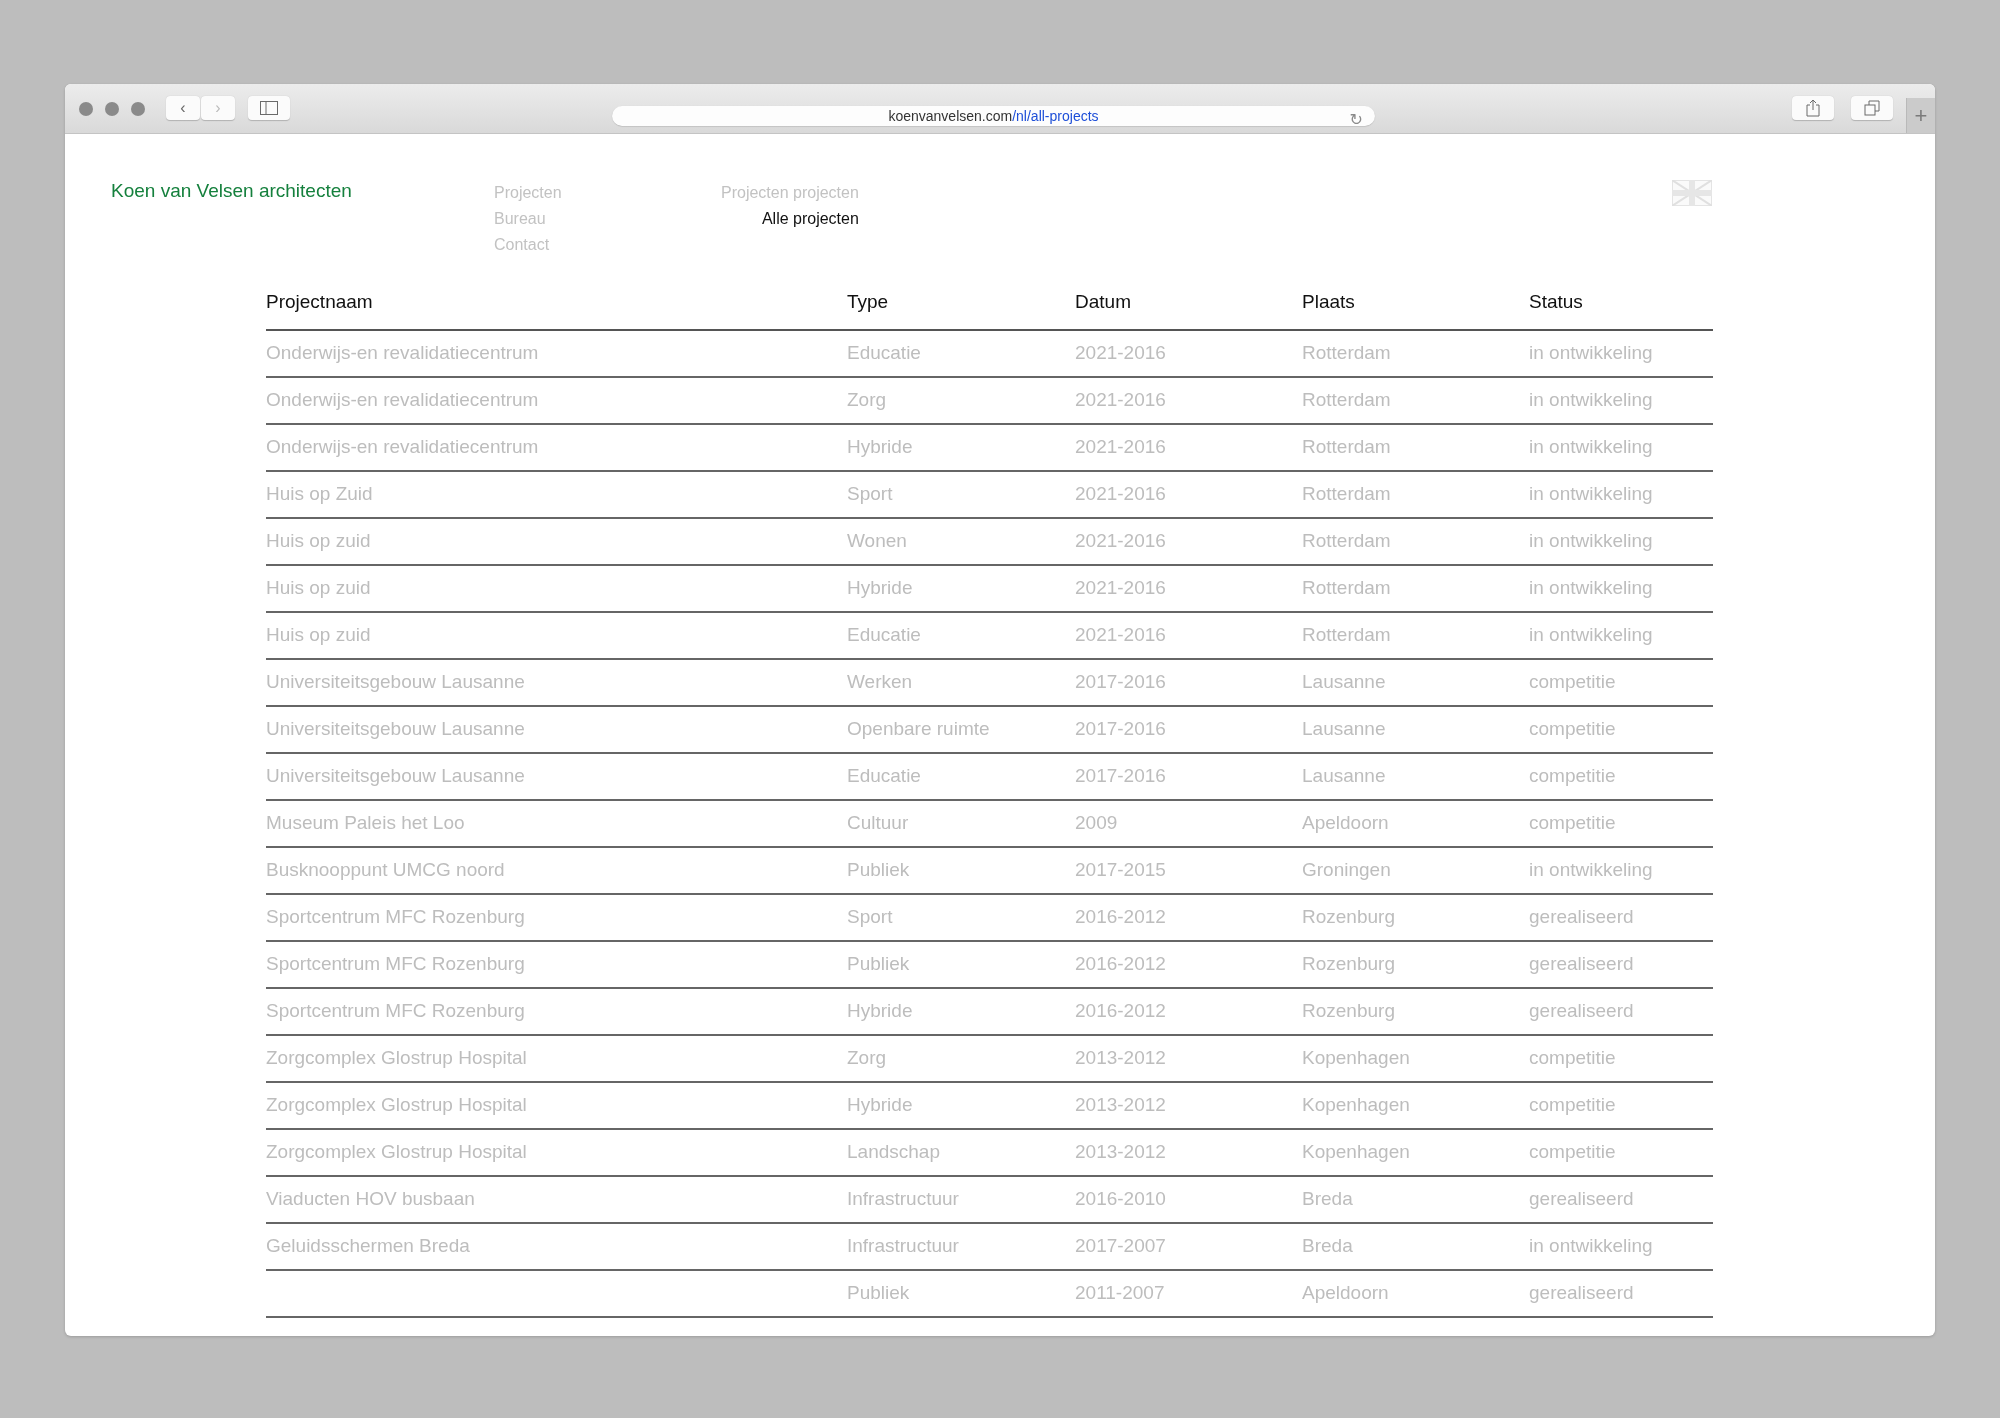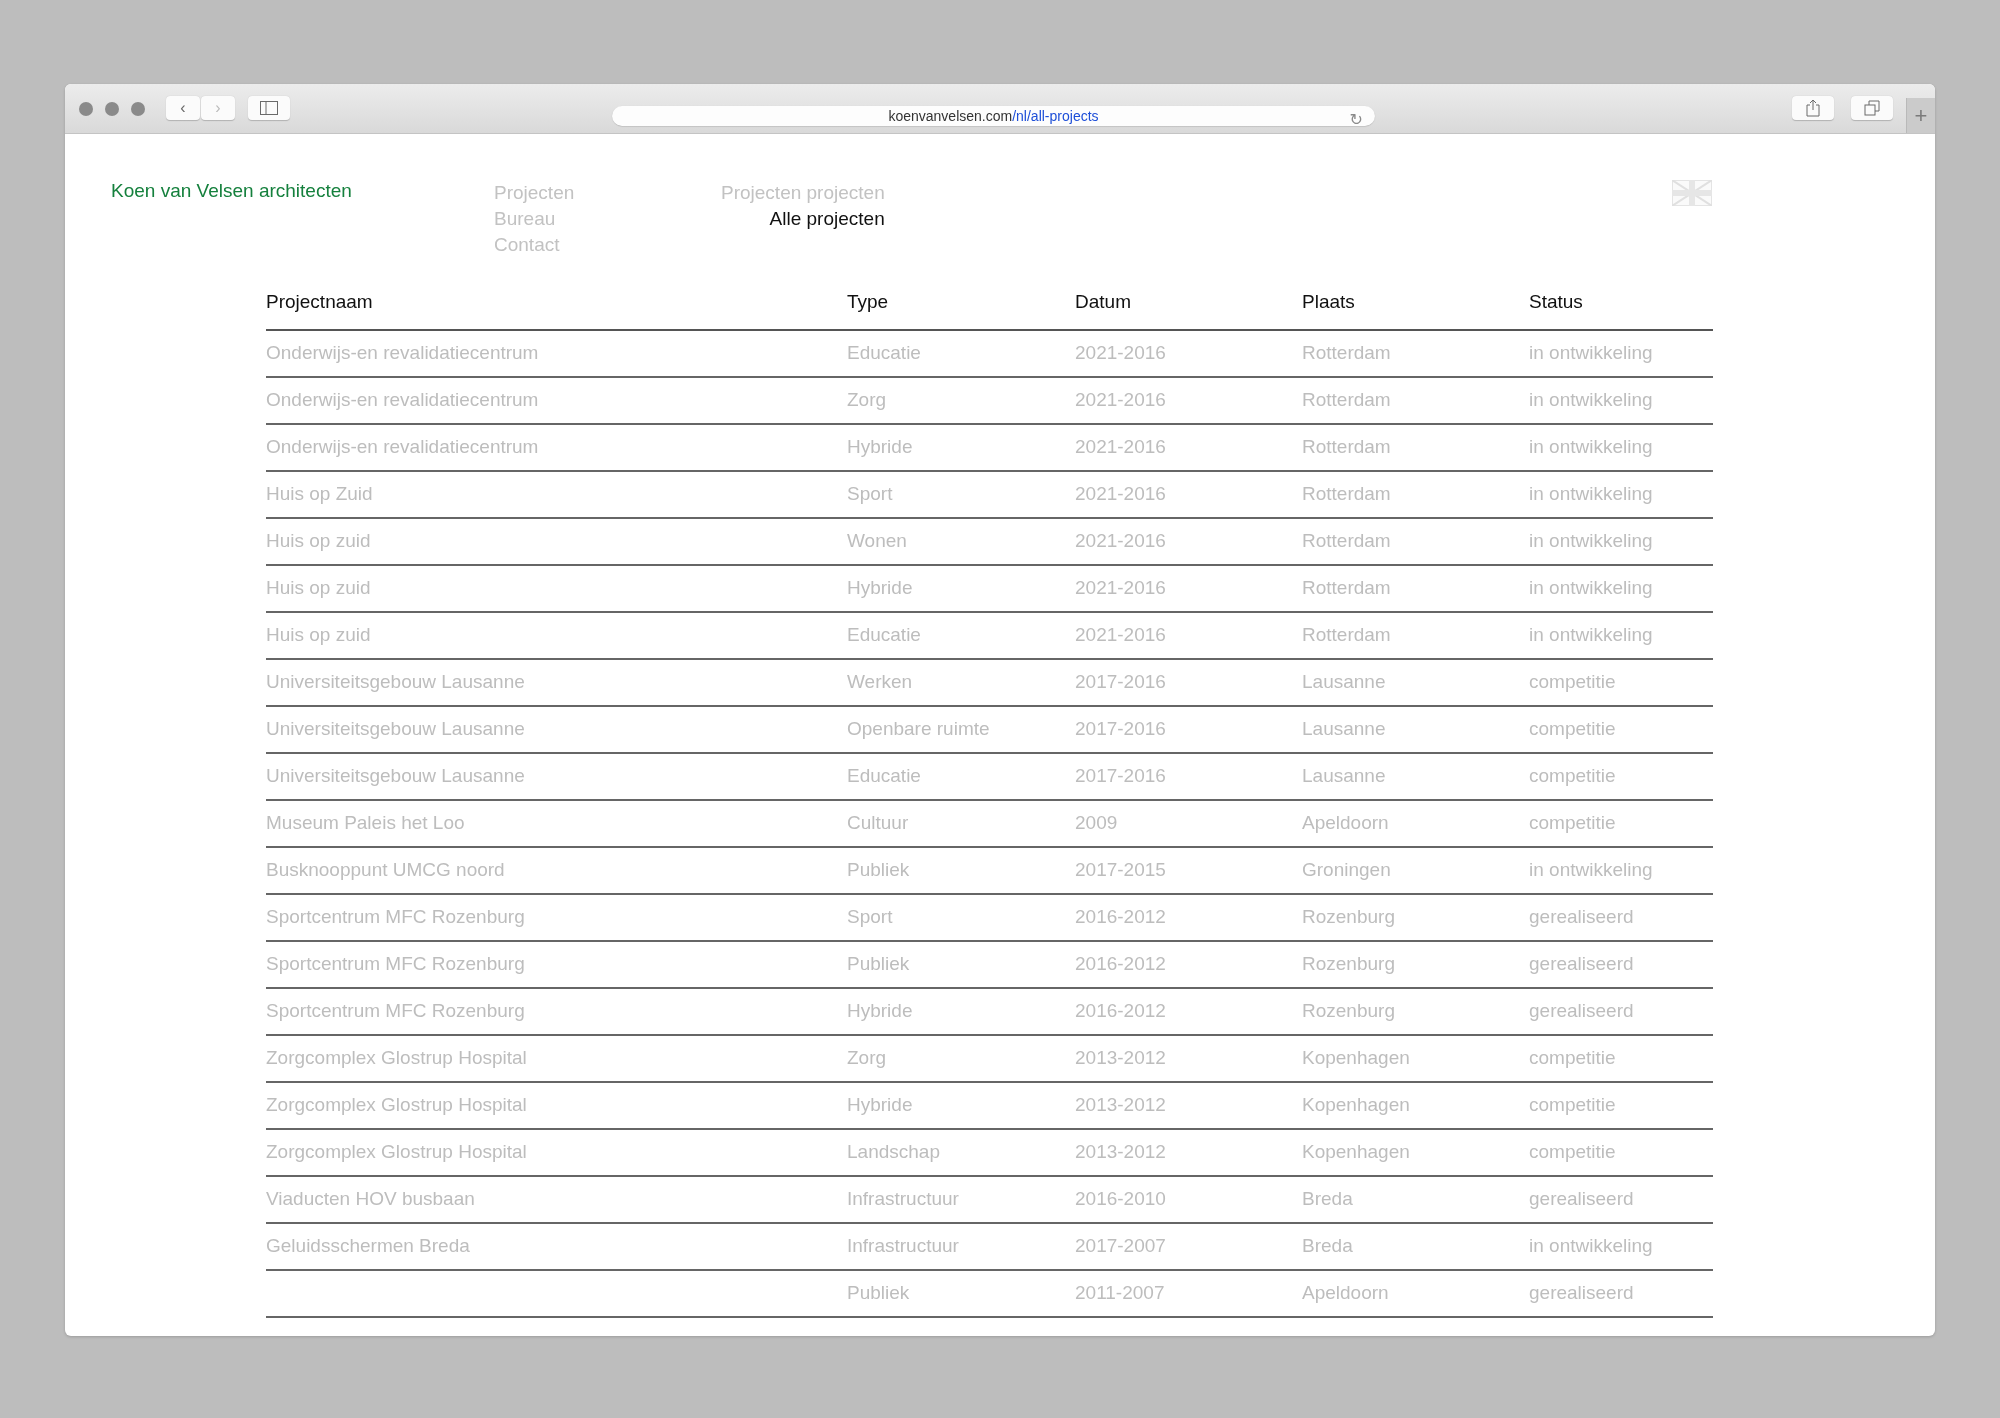--- a/index.html
+++ b/index.html
@@ -32,21 +32,21 @@
   .url-path { color: #1d4ed8; }
   .reload { position: absolute; right: 12px; top: 4px; color: #8a8a8a; font-size: 16px; }
   .newtab {
     position: absolute; right: 0; top: 14px; width: 28px; height: 35px; background: #cbcbcb;
     border-left: 1px solid #b9b9b9; color: #7a7a7a; font-size: 22px; display: flex; align-items: center; justify-content: center;
   }
   .content { position: absolute; left: 0; top: 50px; width: 100%; height: 1202px; }
   .brand { position: absolute; left: 46px; top: 46px; font-size: 19px; color: #15803d; }
   .nav1 { position: absolute; left: 429px; top: 46px; }
   .nav2 { position: absolute; left: 656px; top: 46px; }
-  .navitem { display: block; font-size: 19px; line-height: 26px; color: #c2c2c2; text-decoration: none; }
+  .navitem { display: block; font-size: 16px; line-height: 26px; color: #c2c2c2; text-decoration: none; }
   .navitem.active { color: #111; text-align: right; }
   .flag {
     position: absolute; left: 1607px; top: 46px; width: 40px; height: 26px;
   }
   .table { position: absolute; left: 201px; top: 150px; width: 1447px; text-align: right; }
   .thead, .trow { position: relative; height: 47px; }
   .thead { height: 47px; border-bottom: 2px solid #555; box-sizing: border-box; }
   .trow { border-bottom: 2px solid #666; box-sizing: border-box; }
   .cell { position: absolute; top: 0; line-height: 44px; font-size: 19px; white-space: nowrap; }
   .thead .cell { color: #111; line-height: 44px; top: -4px; }

